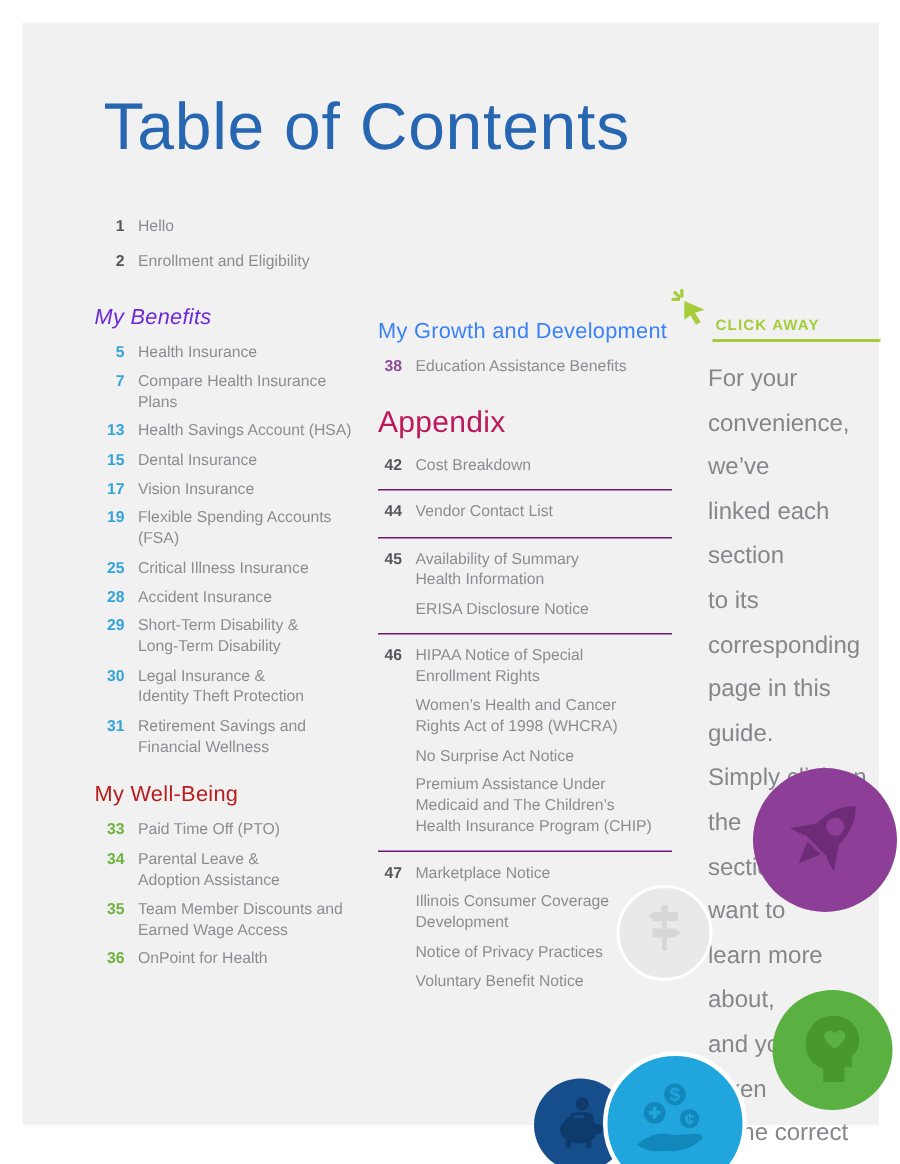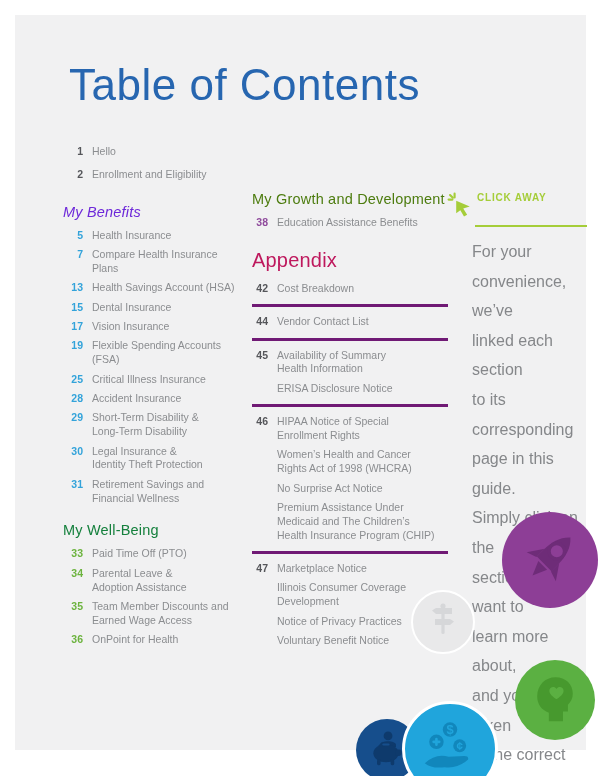--- a/index.html
+++ b/index.html
@@ -37,30 +37,30 @@
   .num.green{color:#6CB33E;}
   .num.purple{color:#8F4A9C;}
 
   .intro-block{margin-bottom:22px;}
   .intro-block .toc-item{margin-bottom:9px;}
 
   .hdr{
     font-size:14.5px;font-weight:400;margin:0 0 9px 0;letter-spacing:0.2px;
   }
   .hdr.blue{color:#6d28d9;font-style:italic;}
-  .hdr.green{color:#15803d;margin-top:17px;}
-  .hdr.purple{color:#4d7c0f;}
+  .hdr.green{color:#b91c1c;margin-top:17px;}
+  .hdr.purple{color:#3b82f6;margin-top:22px;}
   .hdr.gray{color:#be185d;font-size:20px;margin-top:19px;margin-bottom:10px;}
 
-  .appx-group{border-bottom:3px solid #701a75;padding-bottom:3px;margin-bottom:8px;}
+  .appx-group{border-bottom:1px solid #701a75;padding-bottom:3px;margin-bottom:8px;}
   .appx-group.last{border-bottom:none;}
   .col-mid .toc-item .num{flex-basis:16px;}
 
   
-  .callout-head{display:flex;align-items:flex-start;}
+  .callout-head{display:flex;align-items:flex-end;}
   .callout-icon{flex:0 0 28px;margin-left:-2px;}
   .callout-label{
     font-size:10px;font-weight:700;color:#A5CD39;letter-spacing:0.8px;
     margin-left:2px;
   }
   .callout-rule{
     border-bottom:2px solid #A5CD39;margin:3px 0 10px 26px;
   }
   .callout-text{
     margin-left:23px;

